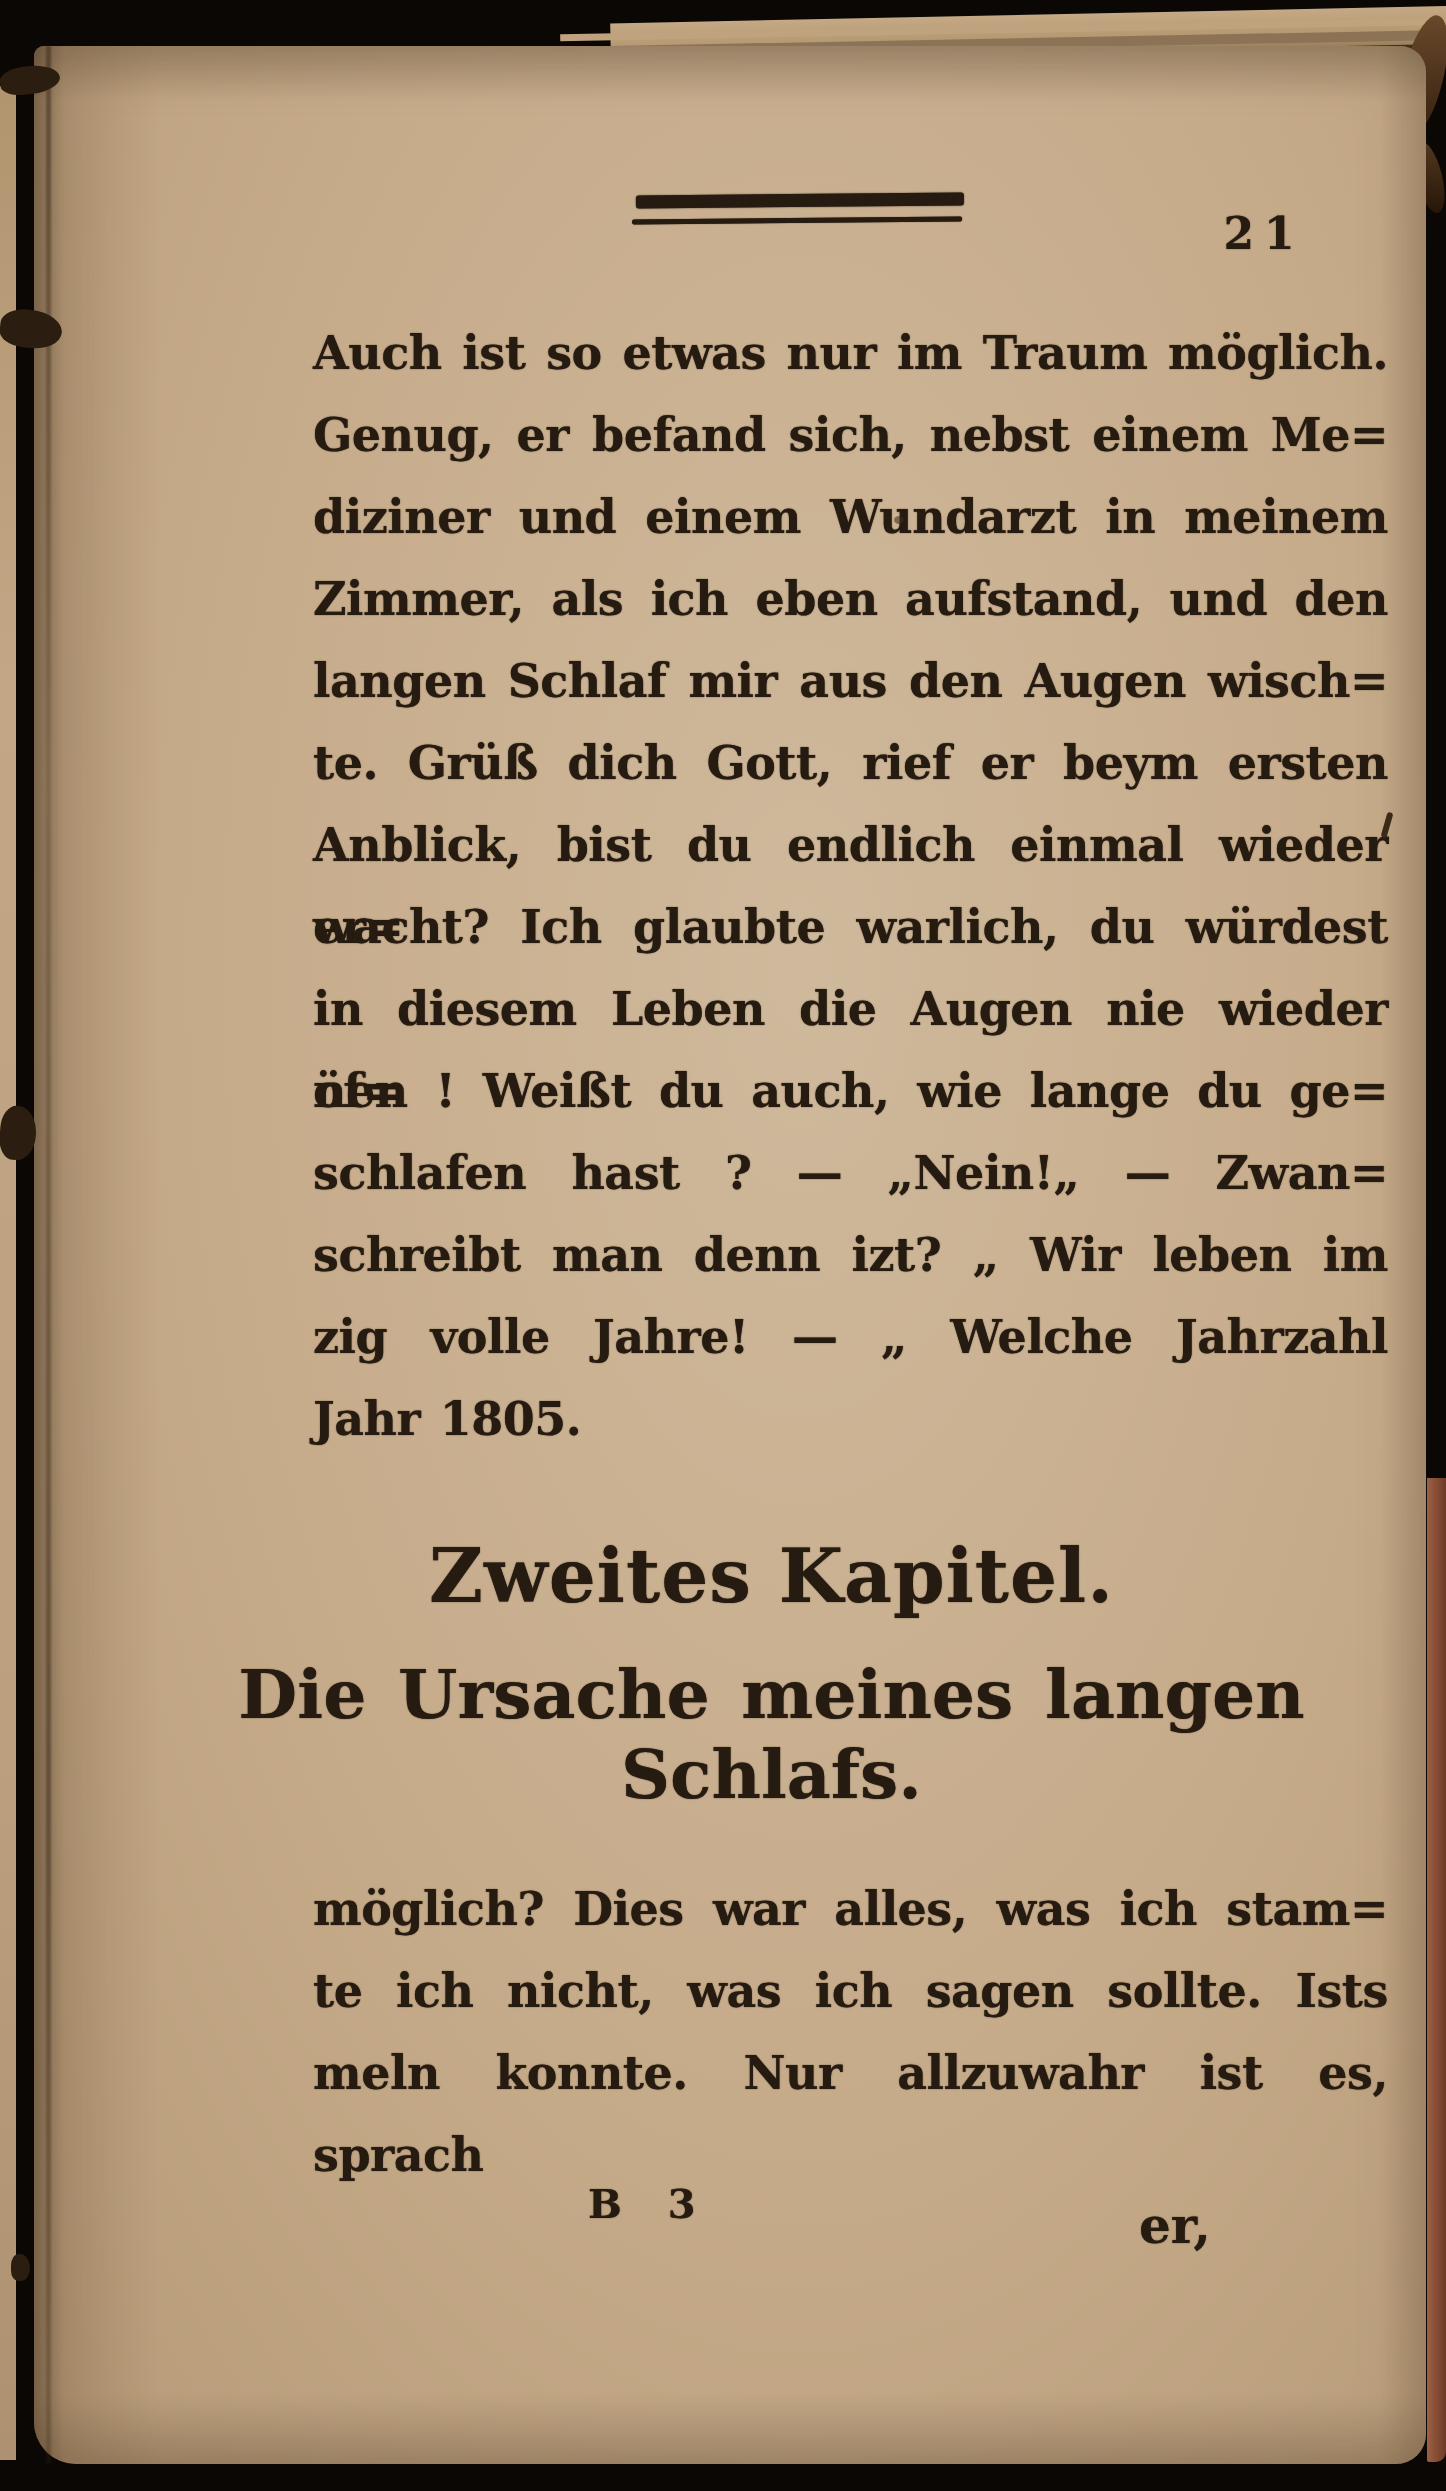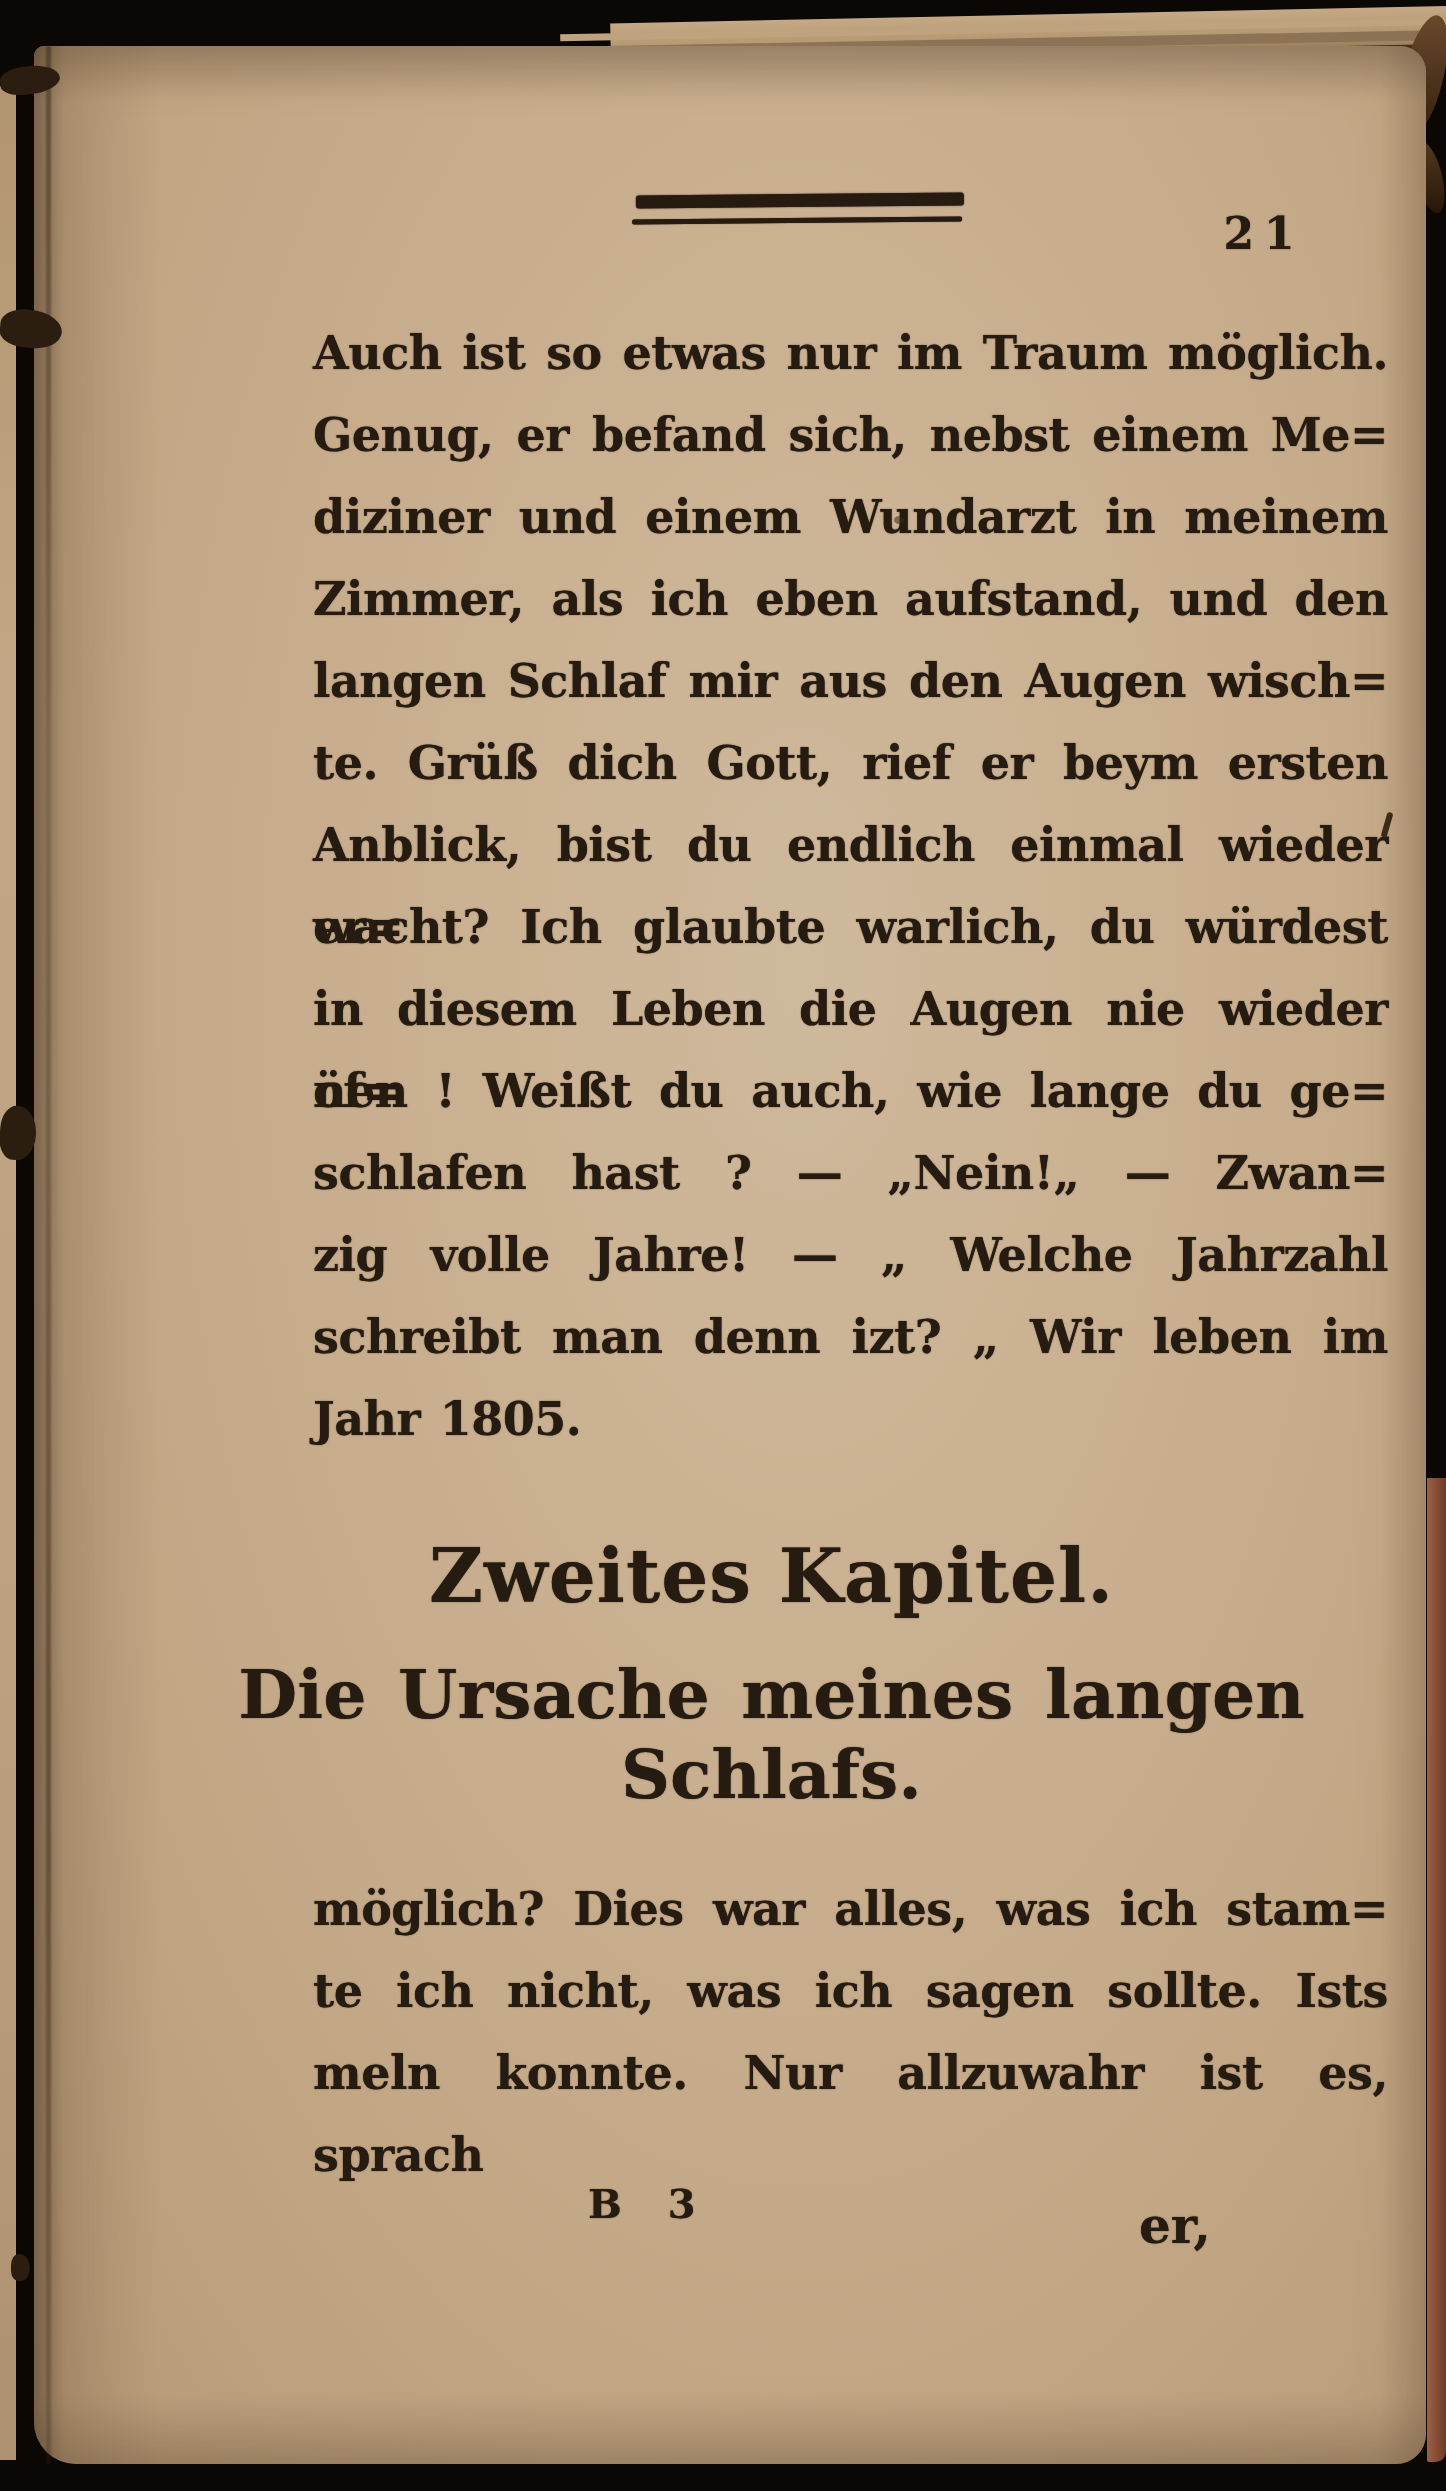--- a/index.html
+++ b/index.html
@@ -112,22 +112,22 @@
       <div class="line">Genug, er befand sich, nebst einem Me=</div>
       <div class="line">diziner und einem Wundarzt in meinem</div>
       <div class="line">Zimmer, als ich eben aufstand, und den</div>
       <div class="line">langen Schlaf mir aus den Augen wisch=</div>
       <div class="line">te. Grüß dich Gott, rief er beym ersten</div>
       <div class="line">Anblick, bist du endlich einmal wieder er=</div>
       <div class="line">wacht? Ich glaubte warlich, du würdest</div>
       <div class="line">in diesem Leben die Augen nie wieder öf=</div>
       <div class="line">nen ! Weißt du auch, wie lange du ge=</div>
       <div class="line">schlafen hast ? — „Nein!„ — Zwan=</div>
+      <div class="line">schreibt man denn izt? „ Wir leben im</div>
       <div class="line">zig volle Jahre! — „ Welche Jahrzahl</div>
-      <div class="line">schreibt man denn izt? „ Wir leben im</div>
       <div class="line endpara">Jahr 1805.</div>
     </div>
 
     <h1 class="chapter-title ink">Zweites Kapitel.</h1>
     <h2 class="chapter-subtitle ink">Die Ursache meines langen Schlafs.</h2>
 
     <div class="para para2 ink">
       <div class="line">möglich? Dies war alles, was ich stam=</div>
       <div class="line">te ich nicht, was ich sagen sollte.  Ists</div>
       <div class="line endpara">meln konnte.  Nur allzuwahr ist es, sprach</div>

